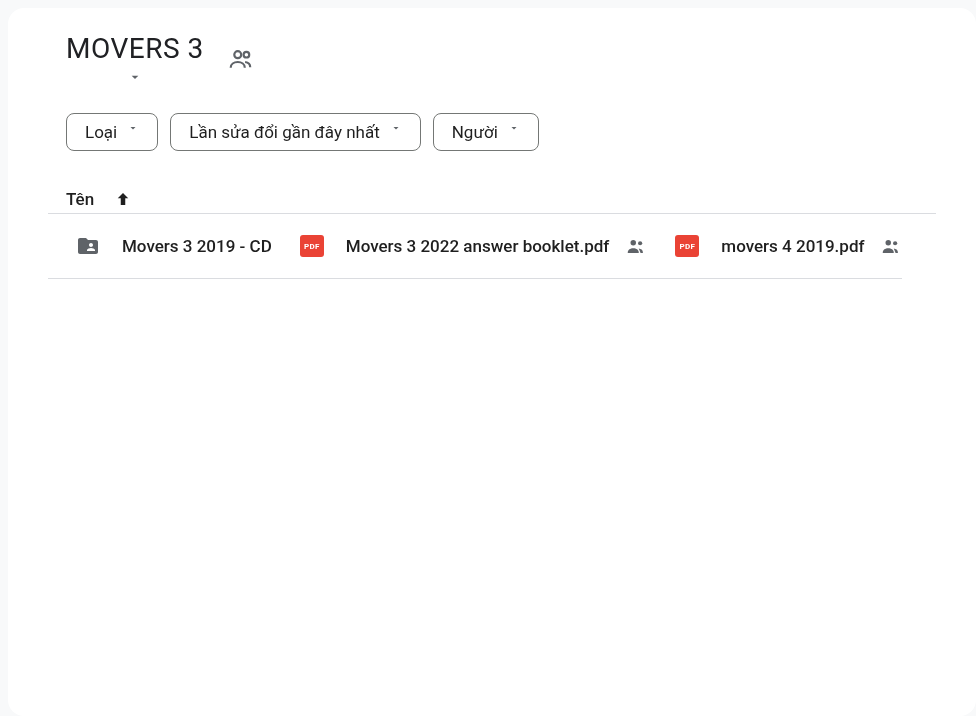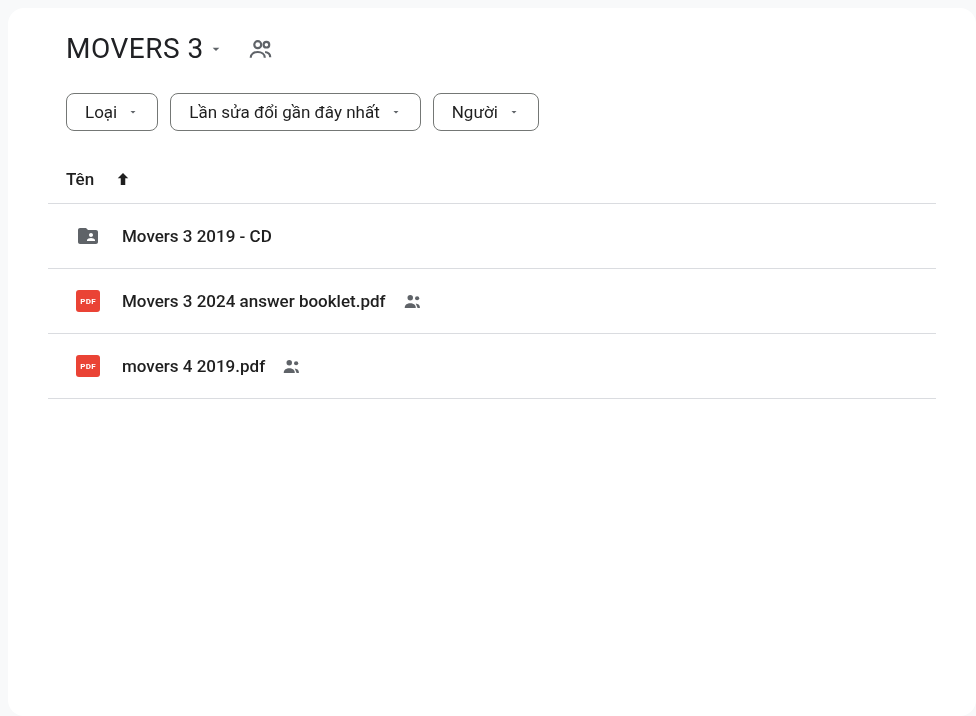--- a/index.html
+++ b/index.html
@@ -26,20 +26,21 @@
       align-items: center;
       gap: 24px;
       margin-bottom: 28px;
       padding-left: 18px;
     }
     .folder-title-wrap {
       display: flex;
       align-items: center;
       gap: 4px;
       cursor: pointer;
+      flex-direction: column;
     }
     .folder-title {
       font-size: 28px;
       font-weight: 400;
       color: #202124;
       letter-spacing: 0.5px;
     }
     .title-caret {
       display: flex;
       align-items: center;
@@ -51,54 +52,54 @@
       align-items: center;
     }
     .filter-row {
       display: flex;
       gap: 12px;
       margin-bottom: 24px;
       padding-left: 18px;
     }
     .filter-chip {
       display: flex;
-      align-items: center;
+      align-items: flex-start;
       gap: 10px;
       padding: 8px 18px;
       border: 1px solid #747775;
       border-radius: 8px;
       background: #fff;
       cursor: pointer;
       font-size: 17px;
       color: #1f1f1f;
       font-family: inherit;
     }
     .chip-caret {
       color: #5f6368;
       display: flex;
     }
     .column-header {
       display: flex;
       align-items: center;
       gap: 20px;
-      padding: 14px 0 14px 18px;
+      padding: 14px 0 4px 18px;
       border-bottom: 1px solid #dadce0;
     }
     .column-name {
       font-size: 17px;
       color: #1f1f1f;
       font-weight: 500;
     }
     .sort-arrow {
       color: #1f1f1f;
       display: flex;
     }
     .file-list {
       display: flex;
-      flex-direction: column;
+      flex-direction: row;
     }
     .file-row {
       display: flex;
       align-items: center;
       gap: 22px;
       padding: 20px 0 20px 28px;
       border-bottom: 1px solid #dadce0;
       cursor: pointer;
     }
     .file-icon {
@@ -204,21 +205,21 @@
           <path d="M20 6h-8l-2-2H4c-1.1 0-2 .9-2 2v12c0 1.1.9 2 2 2h16c1.1 0 2-.9 2-2V8c0-1.1-.9-2-2-2zm-5 3c1.1 0 2 .9 2 2s-.9 2-2 2-2-.9-2-2 .9-2 2-2zm4 8h-8v-1c0-1.33 2.67-2 4-2s4 .67 4 2v1z"></path>
         </svg>
       </span>
       <span class="file-name">Movers 3 2019 - CD</span>
     </div>
 
     <div class="file-row">
       <span class="file-icon">
         <span class="pdf-badge">PDF</span>
       </span>
-      <span class="file-name">Movers 3 2024 answer booklet.pdf</span>
+      <span class="file-name">Movers 3 2022 answer booklet.pdf</span>
       <span class="shared-indicator">
         <svg width="22" height="22" viewBox="0 0 24 24" fill="currentColor">
           <circle cx="9" cy="8.5" r="3"></circle>
           <path d="M3 19c0-2.8 2.7-4.5 6-4.5s6 1.7 6 4.5v.5H3z"></path>
           <circle cx="16.5" cy="9" r="2.3"></circle>
           <path d="M15 14.7c2.4.3 4.5 1.6 4.5 4v.8H17"></path>
         </svg>
       </span>
     </div>
 

